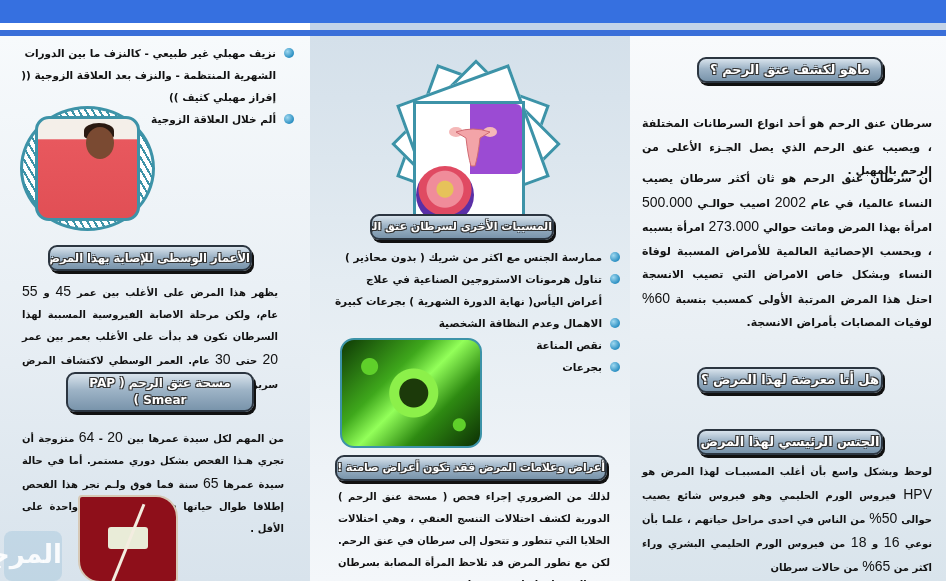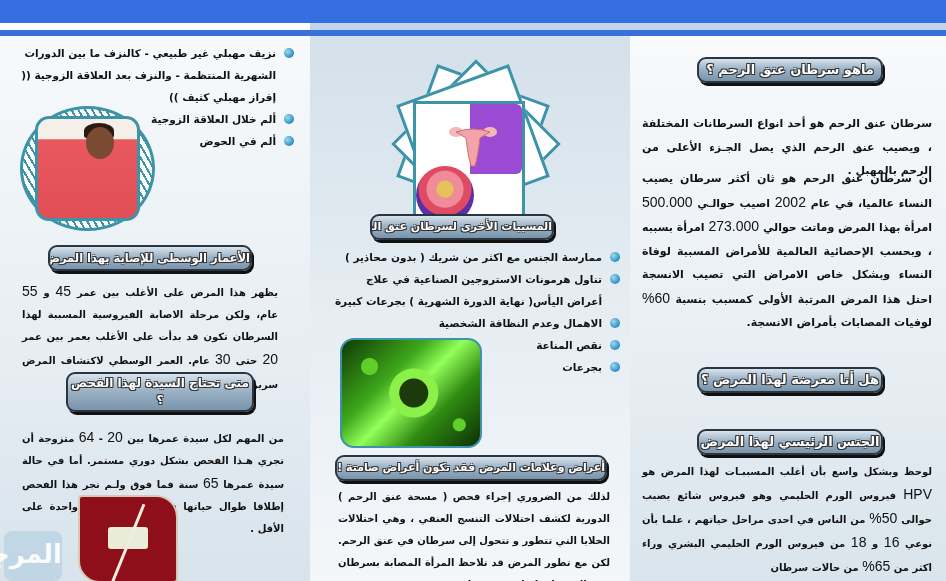--- a/index.html
+++ b/index.html
@@ -71,21 +71,21 @@
     text-align: center; line-height: 46px; direction: rtl; }
 </style>
 </head>
 <body>
 
 <div class="topbar"></div>
 <div class="topgap"></div>
 <div class="topbar2"></div>
 
 <section class="panel right">
-  <div class="heading" style="left:67px;top:21px;width:186px;">ماهو سرطان عنق الرحم ؟</div>
+  <div class="heading" style="left:67px;top:21px;width:186px;">ماهو لكشف عنق الرحم ؟</div>
 
   <p class="para" style="left:12px;top:57px;width:290px;margin-top:19px;">سرطان عنق الرحم هو أحد انواع السرطانات المختلفة ، ويصيب عنق الرحم الذي يصل الجـزء الأعلى من الرحم بالمهبل .</p>
 
   <p class="para" style="left:12px;top:131px;width:290px;"><span>ان سرطان عنق الرحم هو ثان أكثر سرطان يصيب النساء عالميا، في عام </span><span class="num">2002</span><span> اصيب حوالـي </span><span class="num">500.000</span><span> امرأة بهذا المرض وماتت حوالي </span><span class="num">273.000</span><span> امرأة بسببه ، وبحسب الإحصائية العالمية للأمراض المسببة لوفاة النساء وبشكل خاص الامراض التي تصيب الانسجة احتل هذا المرض المرتبة الأولى كمسبب بنسبة </span><span class="num">60%</span><span> لوفيات المصابات بأمراض الانسجة.</span></p>
 
   <div class="heading" style="left:67px;top:291px;width:186px;margin-top:40px;">هل أنا معرضة لهذا المرض ؟</div>
 
 
   <div class="heading" style="left:67px;top:393px;width:186px;">الجنس الرئيسي لهذا المرض</div>
 
@@ -122,37 +122,35 @@
 
   <div class="heading" style="left:25px;top:419px;width:272px;font-size:11px;">أعراض وعلامات المرض    فقد تكون أعراض صامتة !!!</div>
 
   <p class="para tight" style="left:28px;top:450px;width:272px;">لذلك من الضروري إجراء فحص ( مسحة عنق الرحم ) الدورية لكشف اختلالات التنسج العنقي ، وهي اختلالات الخلايا التي تتطور و تتحول إلى سرطان في عنق الرحم. لكن مع تطور المرض قد تلاحظ المرأة المصابة بسرطان عنق الرحم اعراضا معينة منها :</p>
 </section>
 
 <section class="panel left">
   <ul class="bullets" style="left:14px;top:6px;width:282px;">
     <li><span class="dot"></span><span>نزيف مهبلي غير طبيعي - كالنزف ما بين الدورات الشهرية المنتظمة - والنزف بعد العلاقة الزوجية (( إفراز مهبلي كثيف ))</span></li>
     <li><span class="dot"></span><span>ألم خلال العلاقة الزوجية</span></li>
-    <li><span class="dot"></span><span>ألم في الحوض</span></li>
   </ul>
 
   <div class="img-woman">
     <div class="ring"></div>
     <div class="photo">
       <div class="hair"></div>
       <div class="head"></div>
     </div>
   </div>
 
   <div class="heading" style="left:48px;top:209px;width:204px;font-size:11.5px;">الأعمار الوسطى للإصابة بهذا المرض</div>
 
   <p class="para tight" style="left:22px;top:244px;width:256px;"><span>يظهر هذا المرض على الأغلب بين عمر </span><span class="num">45</span><span> و </span><span class="num">55</span><span> عام، ولكن مرحلة الاصابة الفيروسية المسببة لهذا السرطان تكون قد بدأت على الأغلب بعمر بين عمر </span><span class="num">20</span><span> حتى </span><span class="num">30</span><span> عام. العمر الوسطي لاكتشاف المرض سريريا هو </span><span class="num">52</span><span> عام.</span></p>
 
   <div class="heading two" style="left:66px;top:336px;width:188px;">
-    <div>متى تحتاج السيدة لهذا الفحص ؟</div>
     <div>مسحة عنق الرحم ( PAP Smear )</div>
   </div>
 
   <p class="para tight" style="left:22px;top:390px;width:262px;"><span>من المهم لكل سيدة عمرها بين </span><span class="num">20</span><span> - </span><span class="num">64</span><span> متزوجة أن تجري هـذا الفحص بشكل دوري مستمر. أما في حالة سيدة عمرها </span><span class="num">65</span><span> سنة فما فوق ولـم تجر هذا الفحص إطلاقا طوال حياتها فيجب إجراؤه مرة واحدة على الأقل .</span></p>
 
   <div class="img-pap">
     <div class="slide"></div>
     <div class="stick"></div>
   </div>
 </section>

